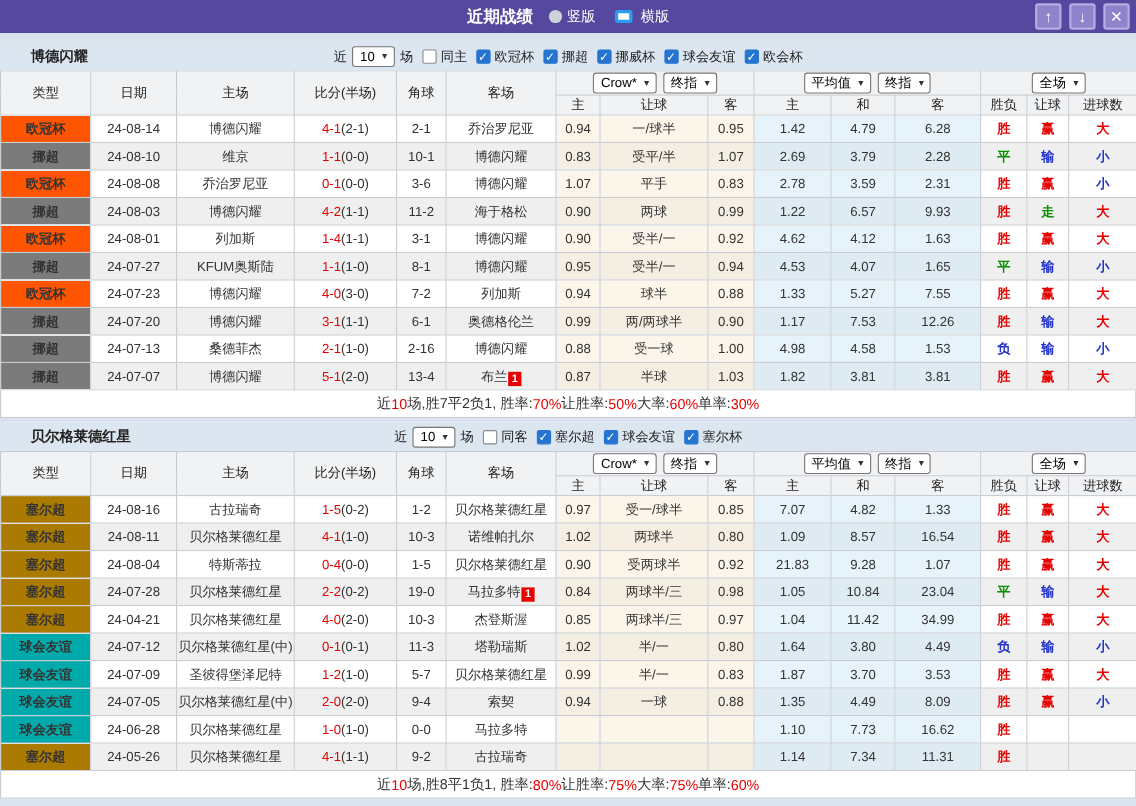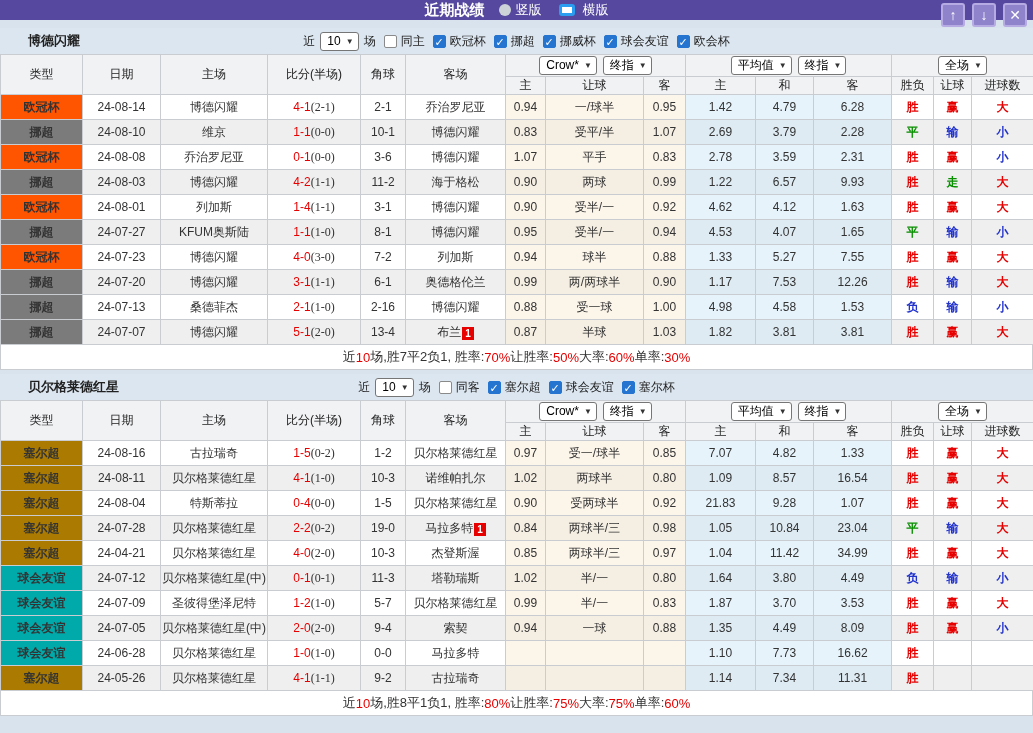--- a/index.html
+++ b/index.html
@@ -1,20 +1,20 @@
 <!DOCTYPE html>
 <html><head>
 <meta charset="utf-8">
 <style>
   * { margin:0; padding:0; box-sizing:border-box; }
   body { font-family:"Liberation Sans","DejaVu Sans",sans-serif; background:#b9c6d4; }
   .page { width:1033px; height:733px; background:#d9e3ed; position:relative; overflow:hidden; margin:0 auto; }
 
   
-  .titlebar { height:20px; background:#55489e; position:relative; display:flex; align-items:center; justify-content:center; }
+  .titlebar { height:30px; background:#55489e; position:relative; display:flex; align-items:center; justify-content:center; }
   .titlebar-center { display:flex; align-items:center; gap:14px; }
   .title { color:#fff; font-weight:bold; font-size:15px; }
   .radio { display:inline-flex; align-items:center; gap:5px; color:#fff; font-size:13px; cursor:pointer; }
   .radio-dot { width:12px; height:12px; border-radius:50%; }
   .radio-dot.unsel { background:#cdd2d9; }
   .radio-dot.sel { width:12px; height:12px; background:#fff; border:3px solid #2b9df0; }
   .titlebar-buttons { position:absolute; right:6px; top:3px; display:flex; gap:7px; }
   .tb-btn { width:24px; height:24px; background:#8f83cb; border:2px solid #b6abe3; border-radius:3px;
             color:#fff; font-size:14px; font-weight:bold; display:flex; align-items:center; justify-content:center; cursor:pointer; }
 
@@ -38,21 +38,21 @@
   table.grid { border-collapse:collapse; table-layout:fixed; width:1033px; font-size:12px; }
   .grid th, .grid td { border:1px solid #c9cdd2; text-align:center; padding:0; overflow:hidden; white-space:nowrap; }
   .grid thead th { background:#f1f2f4; font-weight:normal; color:#222; }
   .grid thead tr.selrow th { height:22px; }
   .grid thead tr.lblrow th { height:17px; }
   .grid tbody td { height:25px; color:#333; }
   .grid tbody tr:nth-child(even) { background:#efefef; }
   .c-type { color:#fff; font-weight:bold; }
   .focal { color:#089000; }
   .ft { color:#e60000; }
-  .half { color:#333;font-family:Liberation Serif, serif; }
+  .half { color:#333; }
   .c-crow { background:rgba(250,236,216,0.55); }
   .c-avg { background:rgba(205,231,248,0.5); }
   .c-outcome { font-weight:bold; }
   .badge { display:inline-block; background:#e60000; color:#fff; font-size:10px; line-height:13px;
            padding:0 3px; margin-left:1px; vertical-align:-1px; font-weight:bold; }
 
   .summary { height:25px; display:flex; align-items:center; justify-content:center;
              font-size:13px; color:#333; background:#fff; border:1px solid #c9cdd2; border-top:none; }
   .summary .red { color:#e60000; }
 </style>

